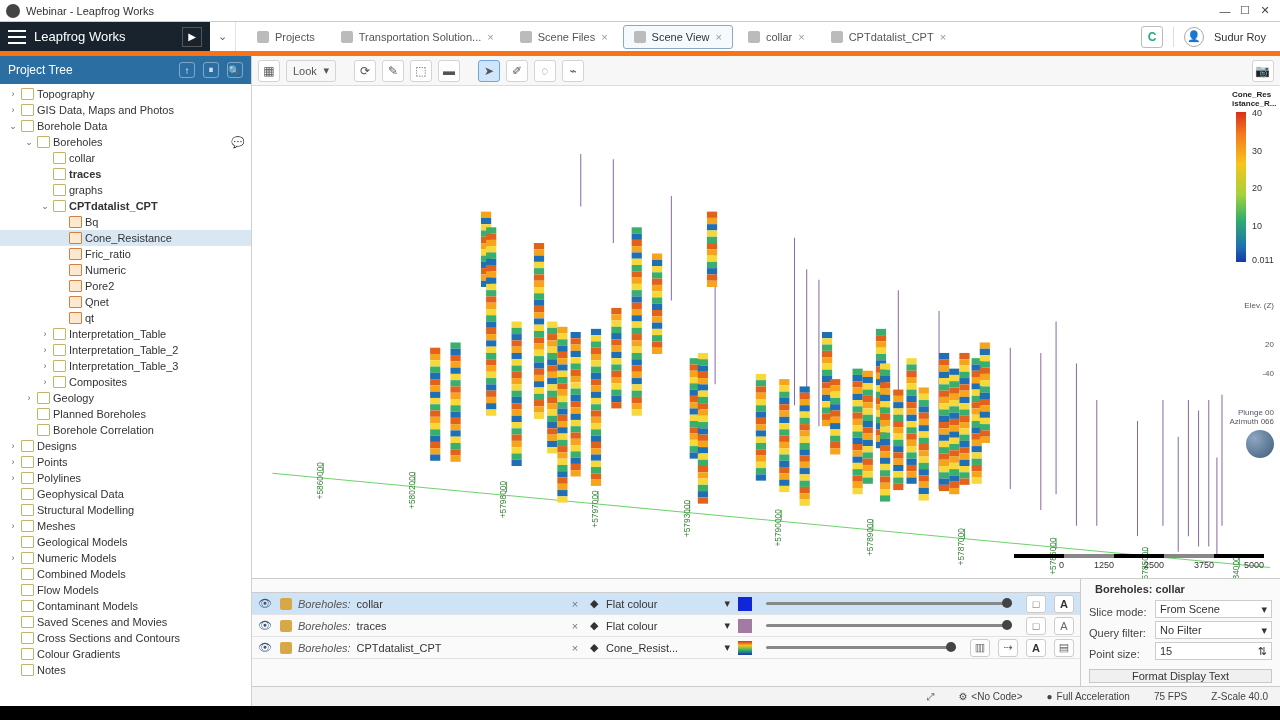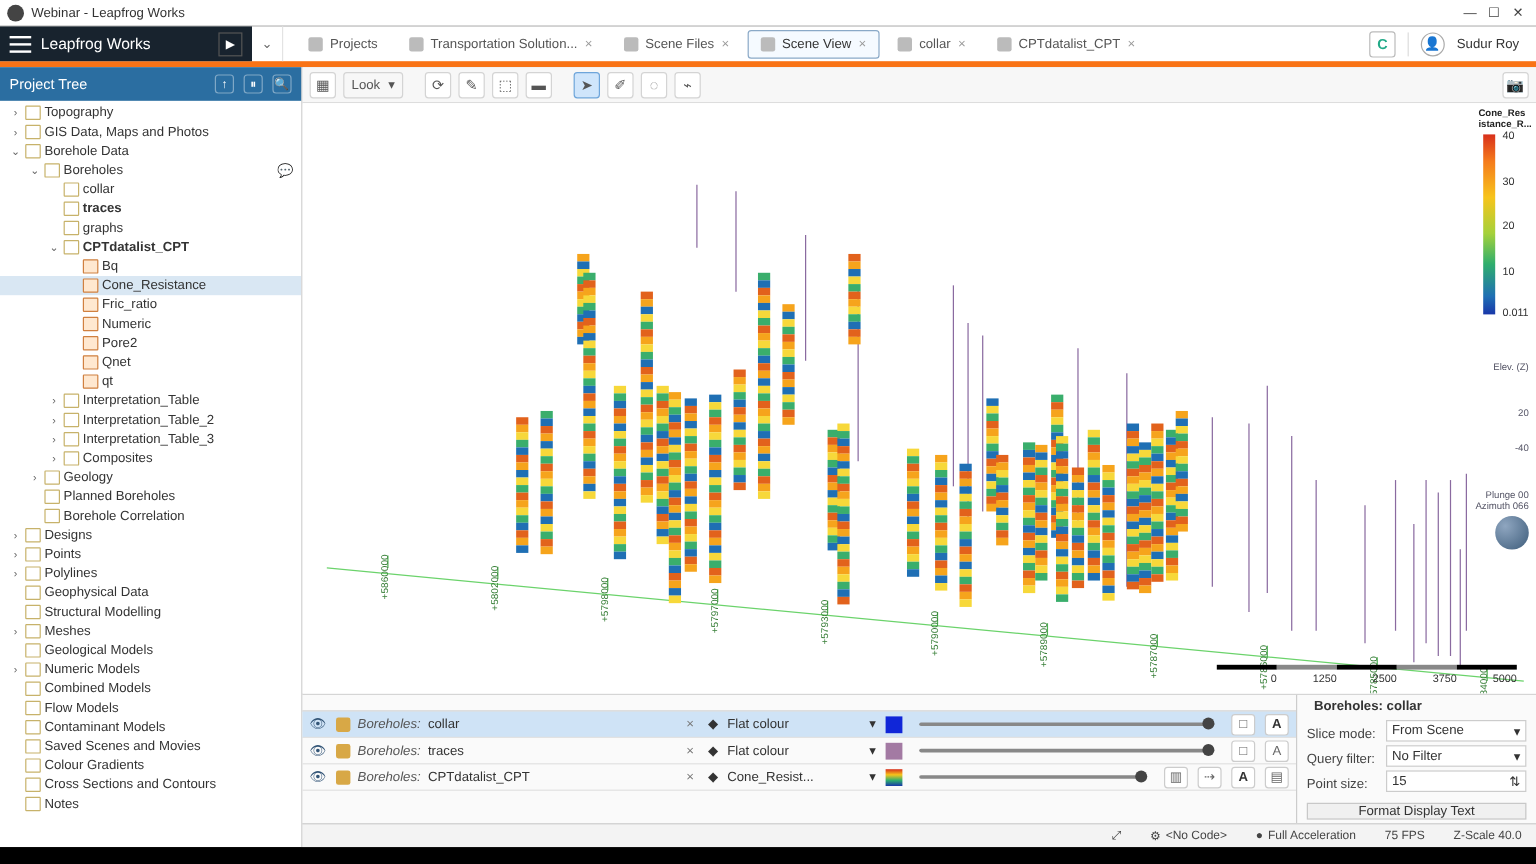--- a/index.html
+++ b/index.html
@@ -355,27 +355,27 @@
           <div class="node">
             <span class="ind" style="width:8px"></span>
             <span class="tw"></span>
             <span class="ic"></span>
             <span class="lbl" style="">Saved Scenes and Movies</span>
           </div>
           <div class="node">
             <span class="ind" style="width:8px"></span>
             <span class="tw"></span>
             <span class="ic"></span>
+            <span class="lbl" style="">Cross Sections and Contours</span>
+          </div>
+          <div class="node">
+            <span class="ind" style="width:8px"></span>
+            <span class="tw"></span>
+            <span class="ic"></span>
             <span class="lbl" style="">Colour Gradients</span>
-          </div>
-          <div class="node">
-            <span class="ind" style="width:8px"></span>
-            <span class="tw"></span>
-            <span class="ic"></span>
-            <span class="lbl" style="">Cross Sections and Contours</span>
           </div>
           <div class="node">
             <span class="ind" style="width:8px"></span>
             <span class="tw"></span>
             <span class="ic"></span>
             <span class="lbl" style="">Notes</span>
           </div>
         </div>
     </div>
 

